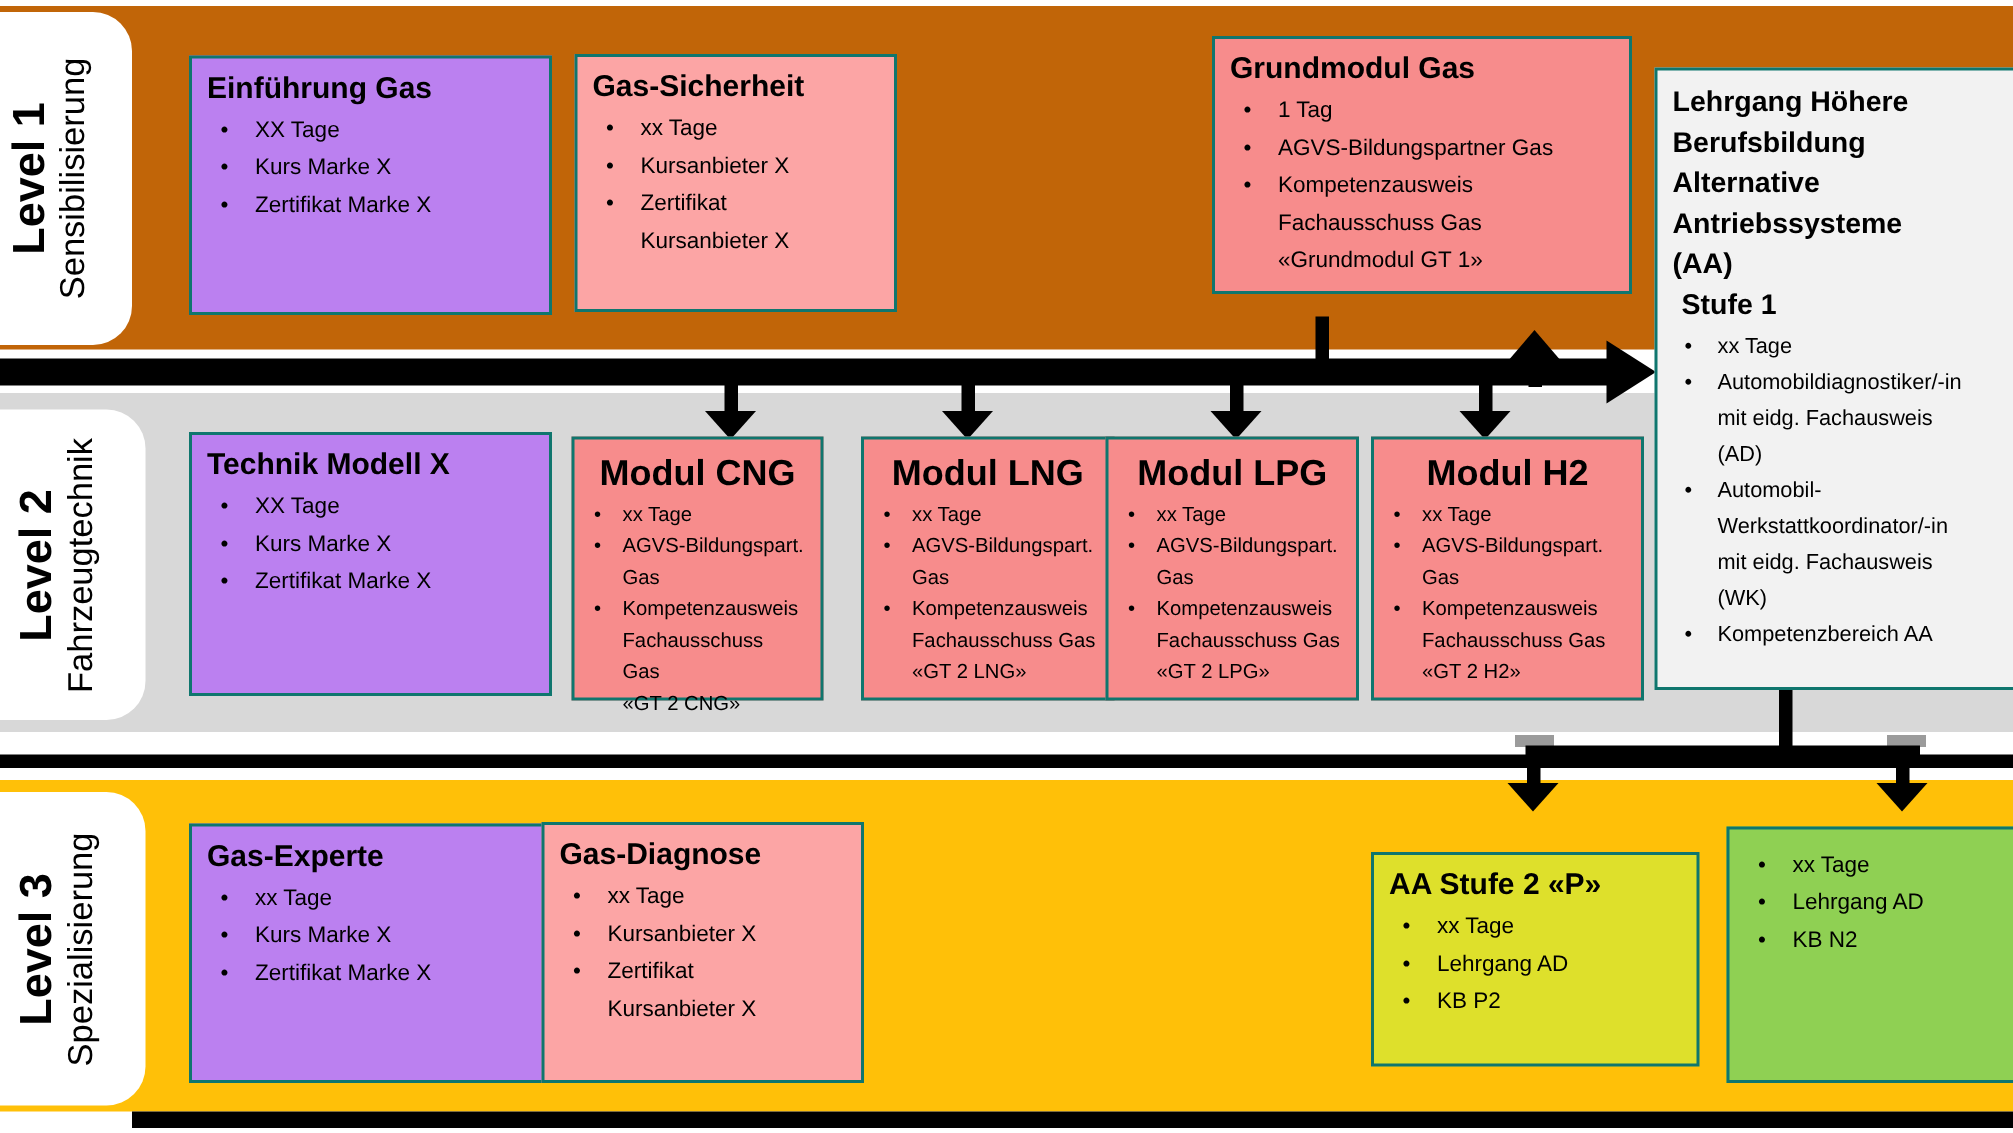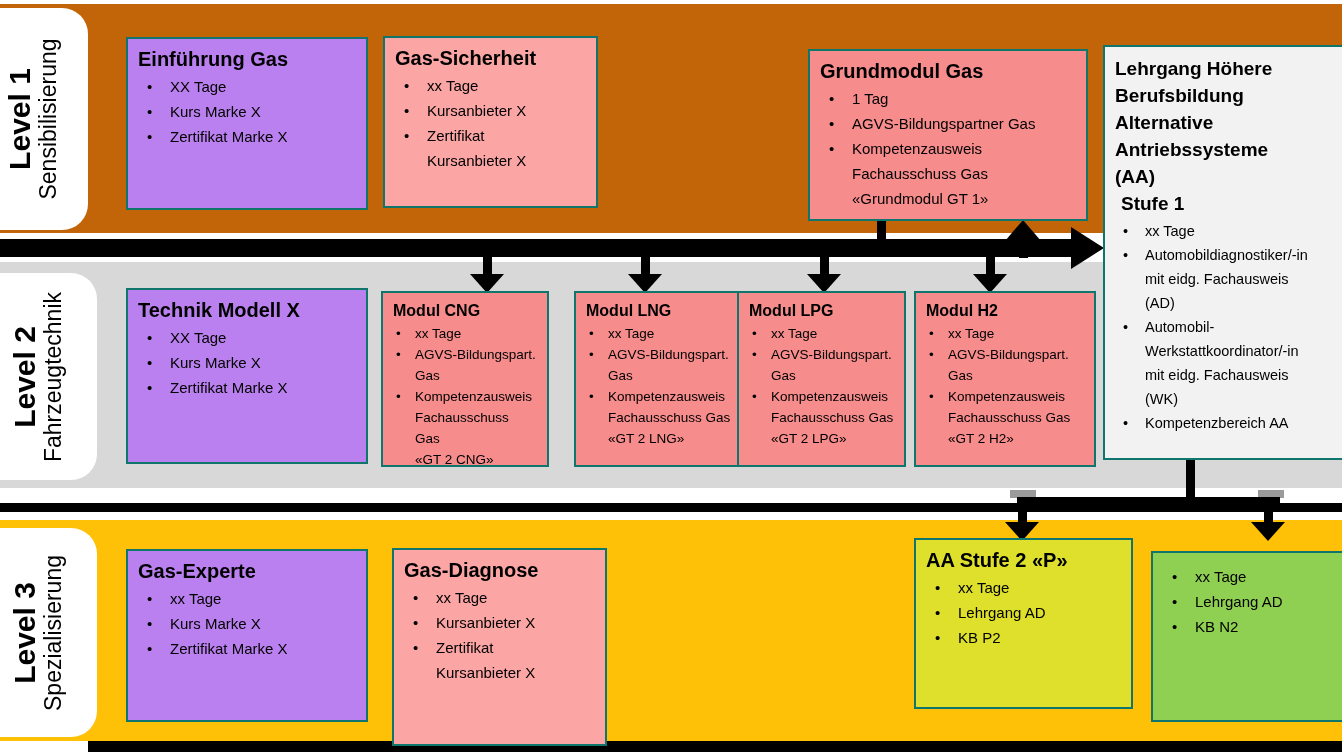--- a/index.html
+++ b/index.html
@@ -37,21 +37,21 @@
   .salmon  { background:#F78C8C; }
   .ygreen  { background:#DEE02B; }
   .green   { background:#8FD053; }
   .neutral { background:#F2F2F2; }
 
   .btitle { font-weight:bold; font-size:20px; line-height:1.22; white-space:pre-line; }
   .box ul { list-style:none; margin:3px 0 0; padding:0; }
   .box li { position:relative; padding-left:32px; font-size:15px; line-height:25px; white-space:pre-line; }
   .box li::before { content:"•"; position:absolute; left:9px; top:0; }
 
-  .small .btitle { font-size:16px; }
+  .small .btitle { font-size:24px;text-align:center; }
   .small ul { margin-top:2px; }
   .small li { padding-left:22px; font-size:13.5px; line-height:21px; }
   .small li::before { left:3px; }
 
   .lehrgang .btitle { font-size:19px; line-height:27px; }
   .lehrgang .stufe  { padding-left:6px; }
   .lehrgang ul { margin-top:2px; }
   .lehrgang li { padding-left:30px; font-size:14.5px; line-height:24px; }
   .lehrgang li::before { left:8px; }
 </style>
@@ -125,21 +125,21 @@
   <div class="box blue" style="left:383px;top:36px;width:215px;height:172px">
     <div class="btitle">Gas-Sicherheit</div>
     <ul>
       <li>xx Tage</li>
       <li>Kursanbieter X</li>
       <li>Zertifikat
 Kursanbieter X</li>
     </ul>
   </div>
 
-  <div class="box salmon" style="left:808px;top:49px;width:280px;height:172px">
+  <div class="box salmon" style="left:808px;top:24px;width:280px;height:172px">
     <div class="btitle">Grundmodul Gas</div>
     <ul>
       <li>1 Tag</li>
       <li>AGVS-Bildungspartner Gas</li>
       <li>Kompetenzausweis
 Fachausschuss Gas
 «Grundmodul GT 1»</li>
     </ul>
   </div>
 
@@ -222,31 +222,31 @@
 
   <div class="box purple" style="left:126px;top:549px;width:242px;height:173px">
     <div class="btitle">Gas-Experte</div>
     <ul>
       <li>xx Tage</li>
       <li>Kurs Marke X</li>
       <li>Zertifikat Marke X</li>
     </ul>
   </div>
 
-  <div class="box blue" style="left:392px;top:548px;width:215px;height:198px">
+  <div class="box blue" style="left:361px;top:548px;width:215px;height:174px">
     <div class="btitle">Gas-Diagnose</div>
     <ul>
       <li>xx Tage</li>
       <li>Kursanbieter X</li>
       <li>Zertifikat
 Kursanbieter X</li>
     </ul>
   </div>
 
-  <div class="box ygreen" style="left:914px;top:538px;width:219px;height:171px">
+  <div class="box ygreen" style="left:914px;top:568px;width:219px;height:143px">
     <div class="btitle">AA Stufe 2 «P»</div>
     <ul>
       <li>xx Tage</li>
       <li>Lehrgang AD</li>
       <li>KB P2</li>
     </ul>
   </div>
 
   <div class="box green" style="left:1151px;top:551px;width:195px;height:171px">
     <ul>

